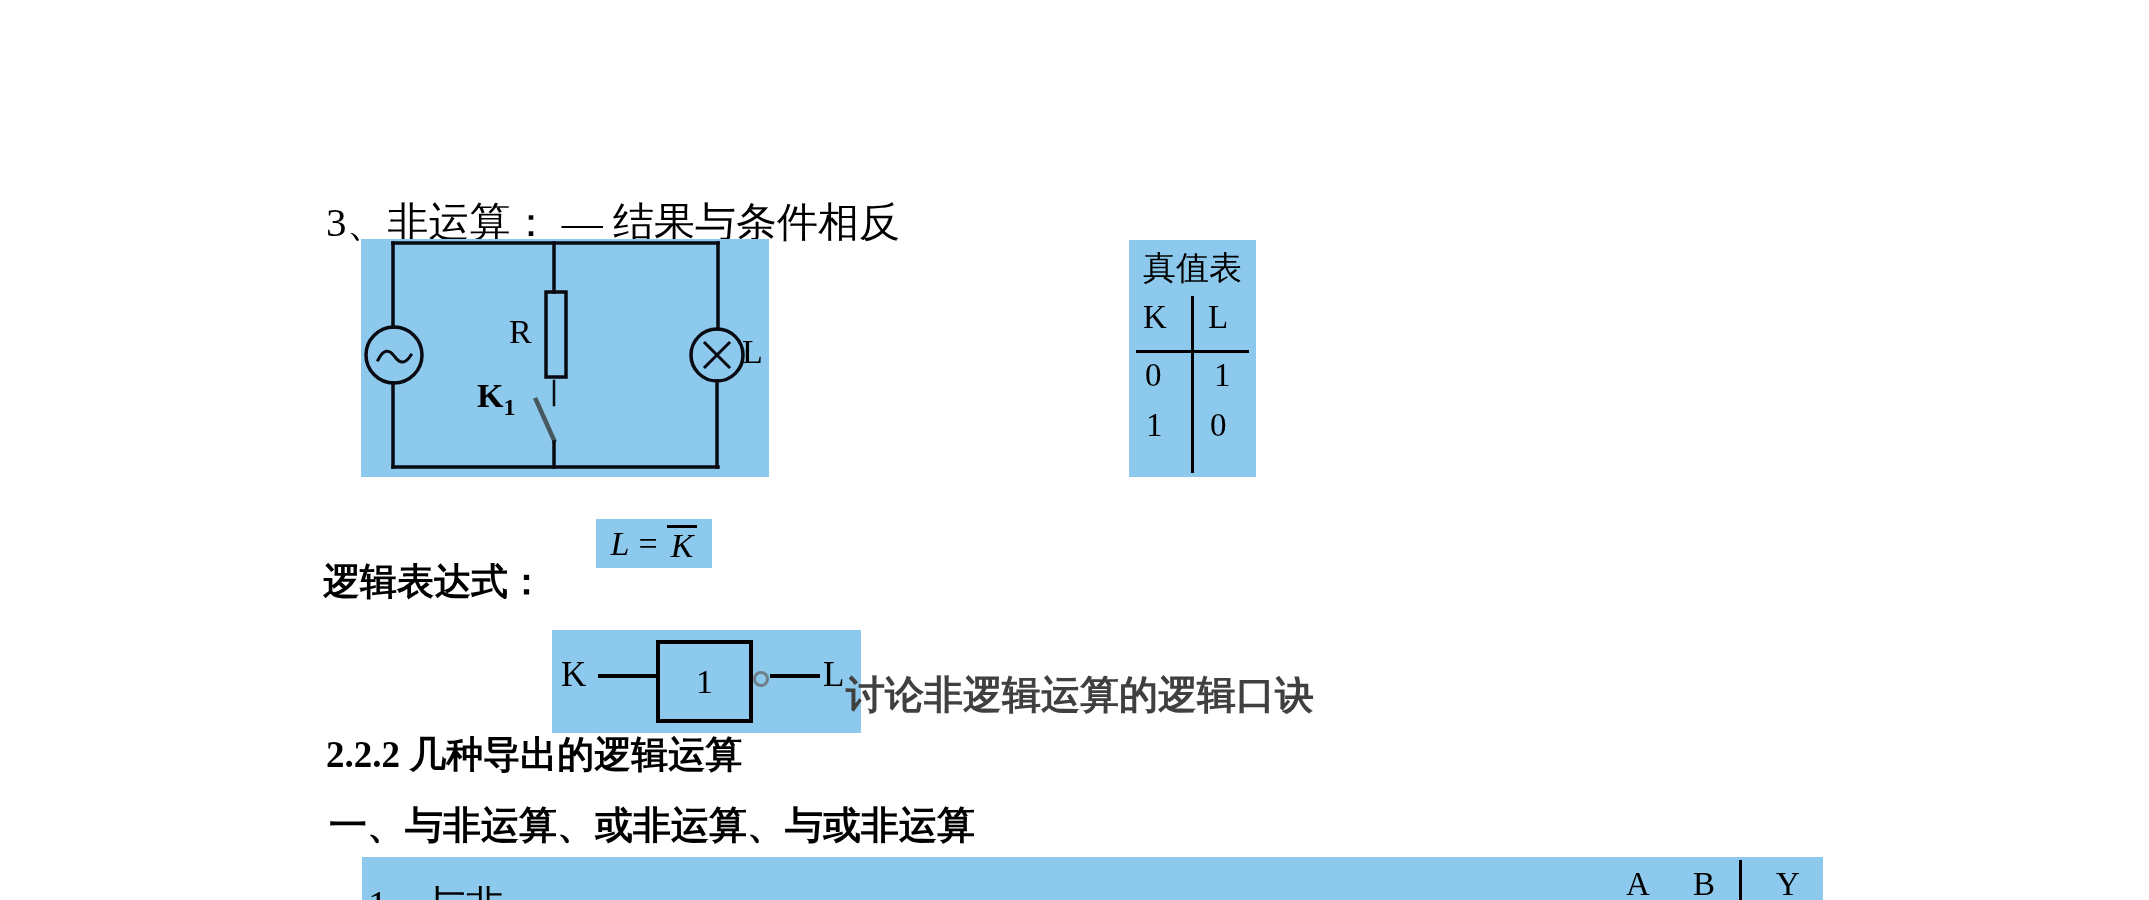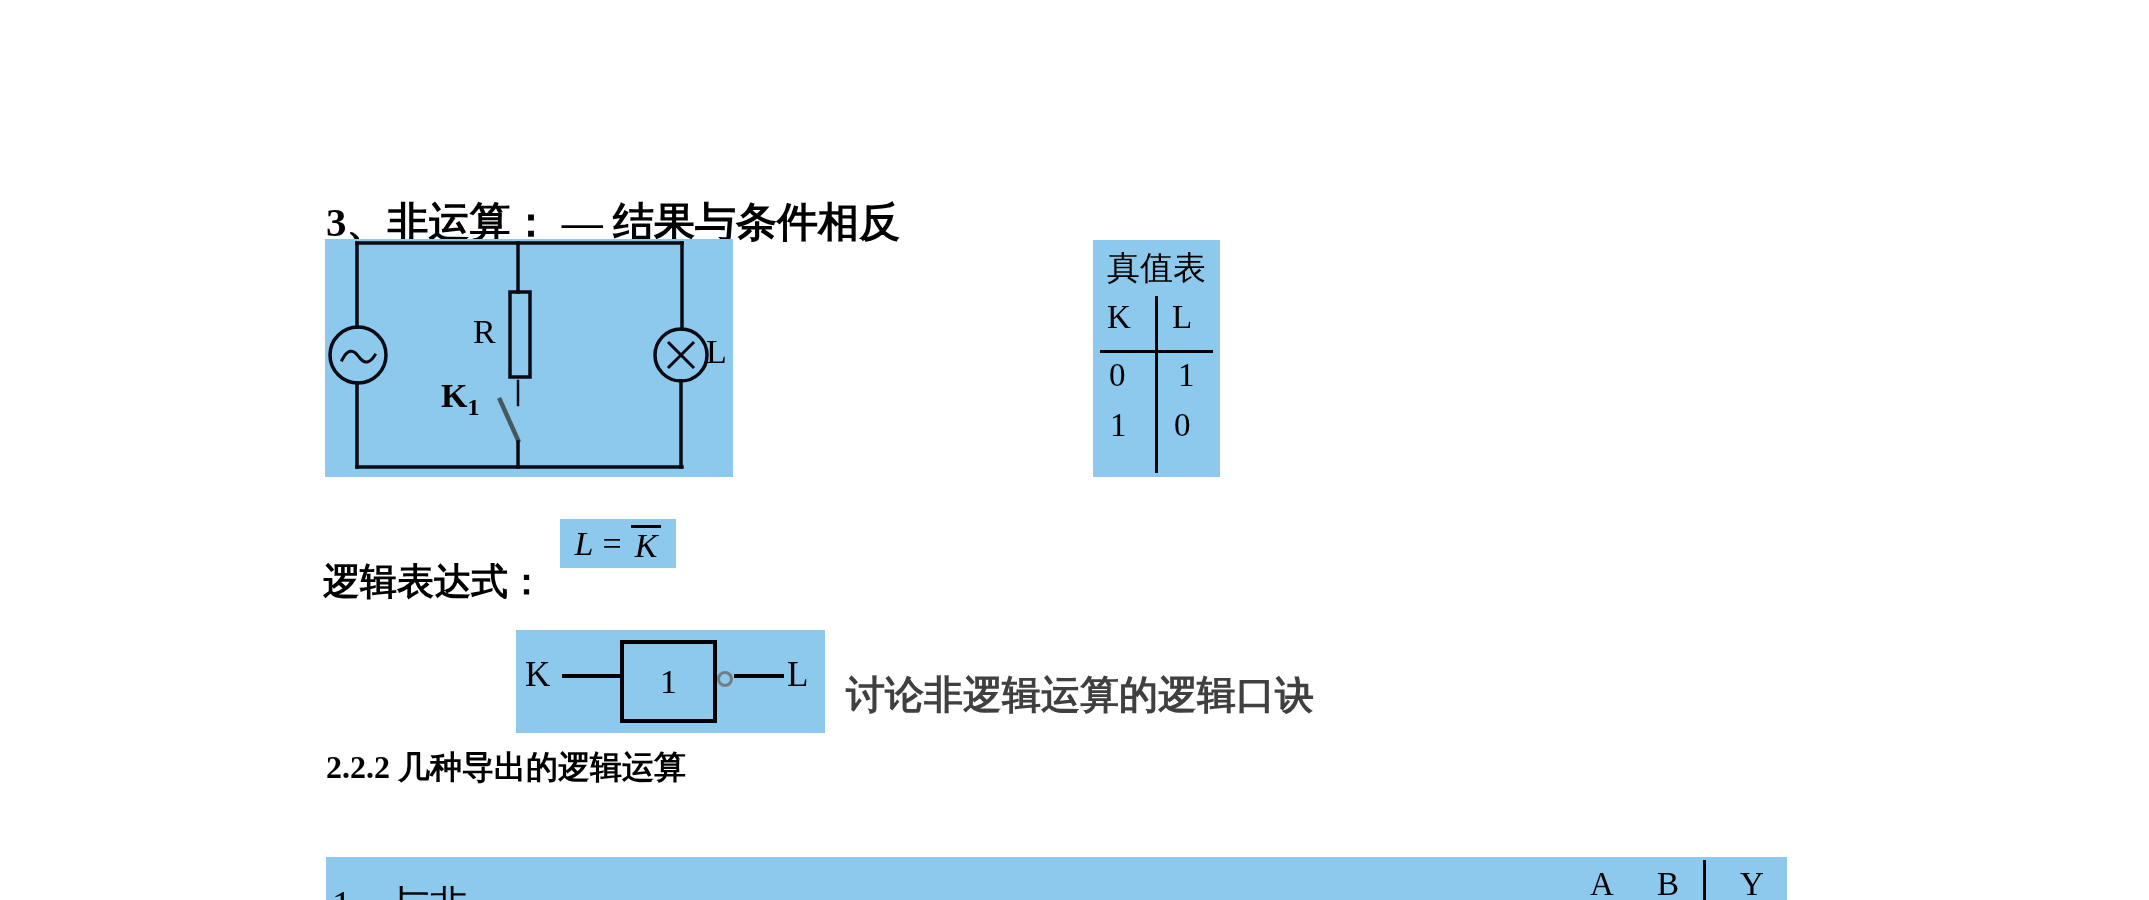--- a/index.html
+++ b/index.html
@@ -1,27 +1,27 @@
 <!DOCTYPE html>
 <html><head>
 <meta charset="utf-8">
 <style>
   html,body{margin:0;padding:0;background:#ffffff;}
   .page{
     position:relative;width:2149px;height:900px;background:#ffffff;
     font-family:"Liberation Serif","DejaVu Serif",serif;color:#000;overflow:hidden;
   }
   .abs{position:absolute;font-weight:bold;}
-  .panel{position:absolute;background:#8CC9EC;}
-  .title{left:326px;top:195px;font-size:41px;font-weight:bold;white-space:pre;}
+  .panel{position:absolute;background:#8CC9EC;margin-left:36px;}
+  .title{left:326px;top:195px;font-size:41px;font-weight:normal;white-space:pre;}
   .label{font-size:37px;white-space:pre;}
   .expr-label{left:323px;top:557px;}
   .sym-label{left:323px;top:670px;}
   .note{left:846px;top:668px;font-size:39px;font-weight:bold;color:#404040;white-space:pre;}
-  .heading{left:326px;top:746px;font-size:32px;white-space:pre;}
+  .heading{left:326px;top:730px;font-size:37px;white-space:pre;}
   .subheading{left:329px;top:800px;font-size:38px;white-space:pre;}
 
   
   .circuit{left:325px;top:239px;width:408px;height:238px;}
   .circuit svg{position:absolute;left:0;top:0;}
   .c-label{position:absolute;font-size:34px;line-height:1;}
   .c-label sub{font-size:24px;}
 
   
   .ttable{left:1093px;top:240px;width:127px;height:237px;}
@@ -106,20 +106,21 @@
         <span>1</span>
       </div>
     <div class="g-bubble"></div>
     <div class="g-wire" style="left:218px;top:44px;width:50px;"></div>
     <div class="g-label" style="left:271px;top:27px;">L</div>
   </div>
 
   <div class="abs note">讨论非逻辑运算的逻辑口诀</div>
 
   <div class="abs heading">2.2.2 几种导出的逻辑运算</div>
+  <div class="abs subheading">一、与非运算、或非运算、与或非运算</div>
 
   <div class="panel strip">
     <div class="strip-item">1、与非</div>
     <div class="pt-col" style="left:1264px;">A</div>
     <div class="pt-col" style="left:1331px;">B</div>
     <div class="pt-vline"></div>
     <div class="pt-col" style="left:1414px;">Y</div>
   </div>
 
 </div>

